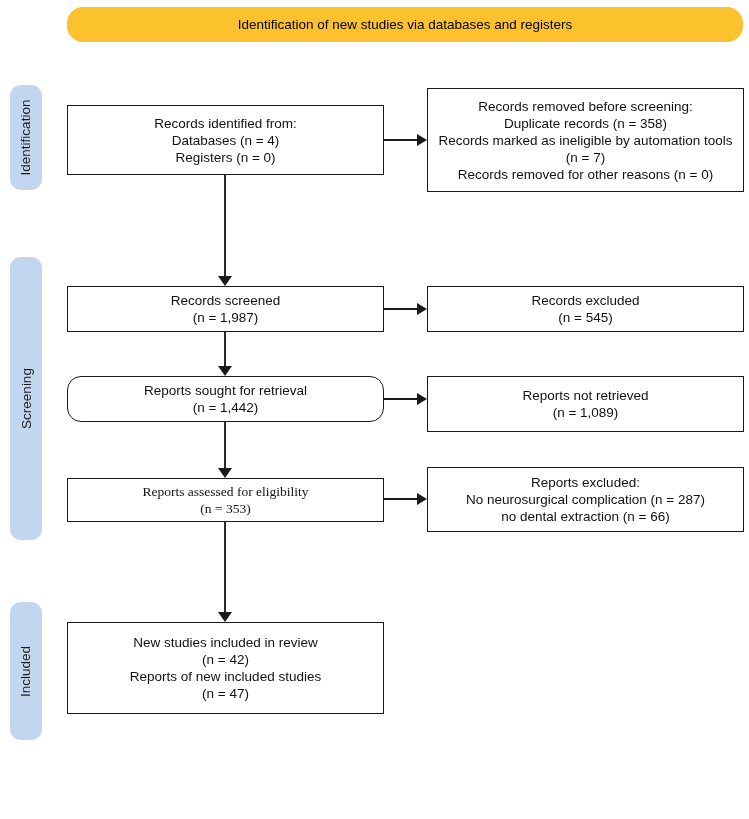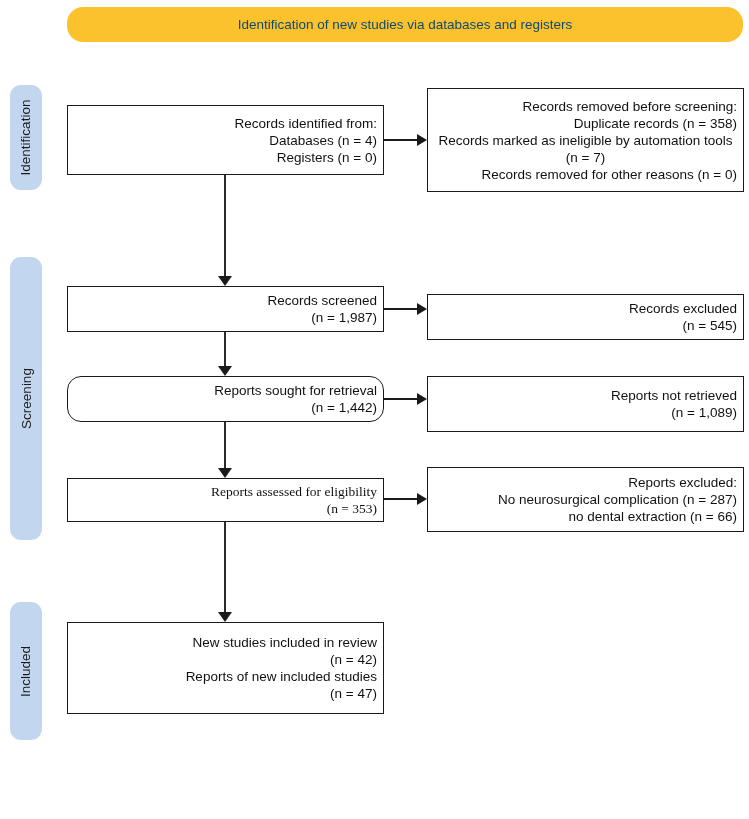--- a/index.html
+++ b/index.html
@@ -13,21 +13,21 @@
     overflow: hidden;
   }
   .banner {
     position: absolute;
     left: 67px; top: 7px;
     width: 676px; height: 35px;
     background: #FCC22E;
     border-radius: 16px;
     display: flex; align-items: center; justify-content: center;
     font-size: 13.5px;
-    color: #0c4a6e;
+    color: #000000;
   }
   .stage-pill {
     position: absolute;
     left: 10px; width: 32px;
     background: #C3D6EF;
     border-radius: 11px;
     display: flex; align-items: center; justify-content: center;
   }
   .stage-pill span {
     transform: rotate(-90deg);
@@ -38,33 +38,33 @@
   #pill-identification { top: 85px;  height: 105px; }
   #pill-screening      { top: 257px; height: 283px; }
   #pill-included       { top: 602px; height: 138px; }
   .box {
     position: absolute;
     width: 317px;
     border: 1.5px solid #1a1a1a;
     background: #ffffff;
     box-sizing: border-box;
     display: flex; flex-direction: column;
-    align-items: flex-end; justify-content: center;
+    align-items: center; justify-content: center;
     text-align: center;
     font-size: 13.5px;
     line-height: 17px;
     padding: 1px 6px;
   }
   #box-identified       { left: 67px;  top: 105px; height: 70px; }
   #box-screened         { left: 67px;  top: 286px; height: 46px; }
   #box-sought           { left: 67px;  top: 376px; height: 46px; border-radius: 14px; }
   #box-assessed         { left: 67px;  top: 478px; height: 44px; font-family: Liberation Serif, serif; }
   #box-included-studies { left: 67px;  top: 622px; height: 92px; }
   #box-removed          { left: 427px; top: 88px;  height: 104px; }
-  #box-excluded         { left: 427px; top: 294px; height: 46px; }
+  #box-excluded         { left: 427px; top: 286px; height: 46px; }
   #box-not-retrieved    { left: 427px; top: 376px; height: 56px; }
   #box-reports-excluded { left: 427px; top: 467px; height: 65px; }
   .harrow { position: absolute; left: 384px; width: 43px; height: 12px; }
   .harrow .shaft {
     position: absolute; left: 0; top: 5px;
     width: 34px; height: 2px; background: #1a1a1a;
   }
   .harrow .head {
     position: absolute; right: 0; top: 0;
     width: 0; height: 0;

